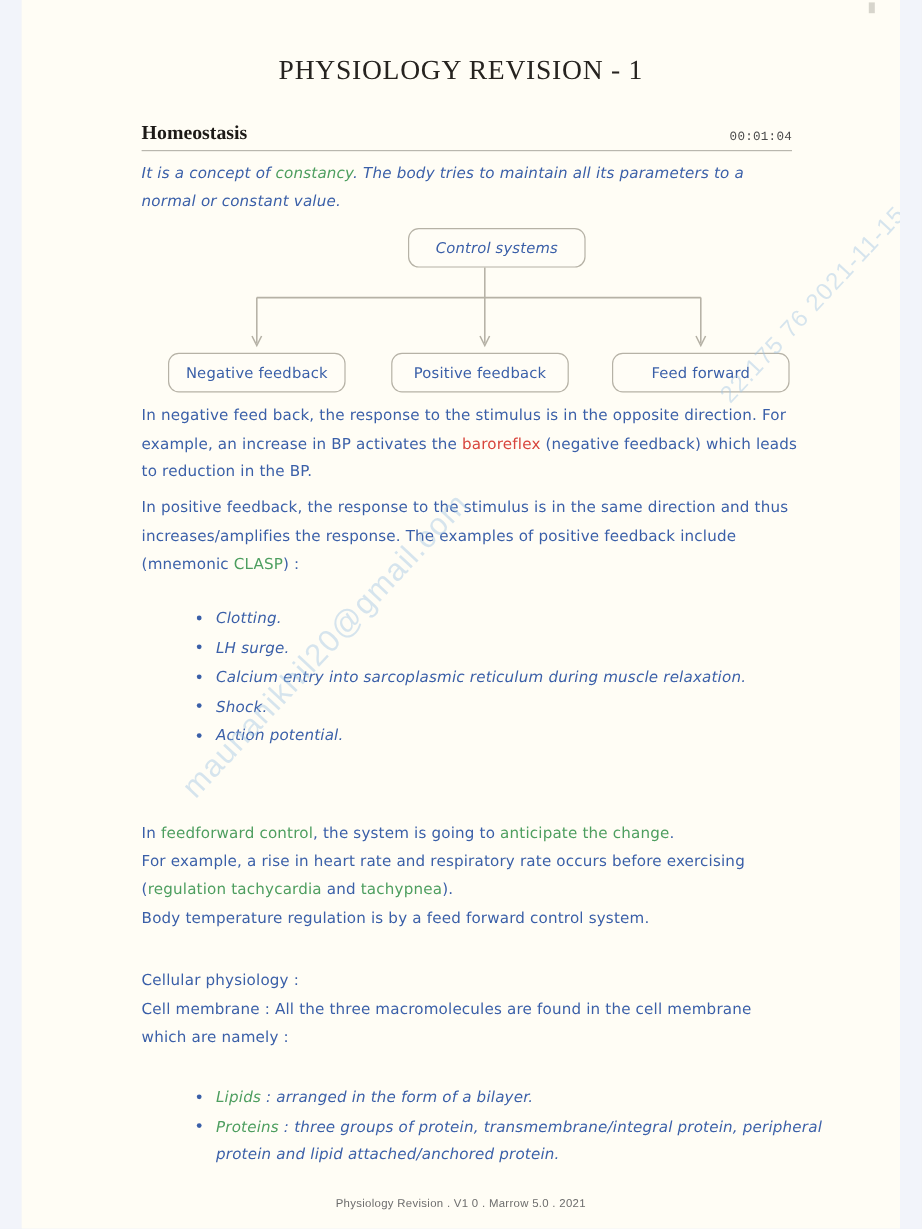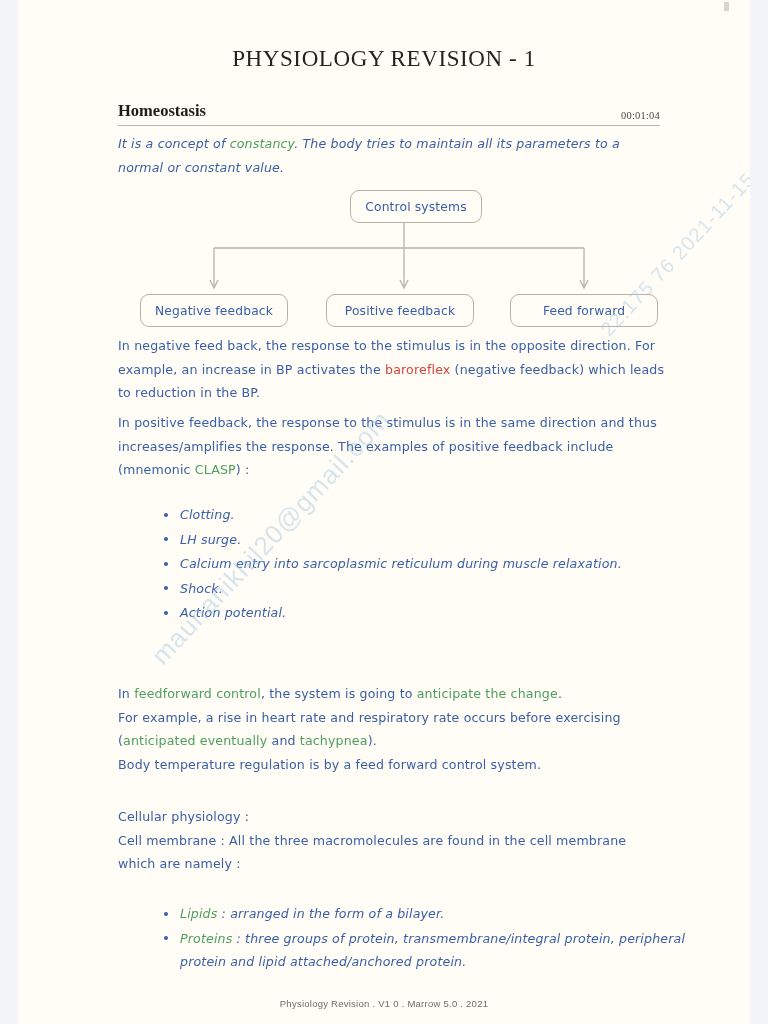--- a/index.html
+++ b/index.html
@@ -76,21 +76,21 @@
     border-bottom: 1.6px solid #b9b7ae;
     padding-bottom: 4px;
   }
   .section-title {
     font-family: "Liberation Serif", "DejaVu Serif", serif;
     font-weight: bold;
     font-size: 16.5px;
     color: #1d1a17;
   }
   .timestamp {
-    font-family: Liberation Serif, serif;
+    font-family: Liberation Mono, monospace;
     font-size: 10.5px;
     color: #4a4a4a;
     letter-spacing: .2px;
   }
 
   
   .hw {
     font-family: "DejaVu Sans", sans-serif;
     font-size: 12.6px;
     color: #3a5fa8;
@@ -158,21 +158,21 @@
     background: #fffdf6;
     display: flex;
     align-items: center;
     justify-content: center;
     color: #3a5fa8;
     font-family: "DejaVu Sans", sans-serif;
     font-size: 12.3px;
     letter-spacing: .15px;
     box-sizing: border-box;
   }
-  #node-root      { left: 232px;  top: 4px;   width: 132px; height: 33px; }
+  #node-root      { left: 222px;  top: 4px;   width: 148px; height: 33px; font-style: italic; }
   #node-negative  { left: 22px;   top: 108px; width: 148px; height: 33px; }
   #node-positive  { left: 208px;  top: 108px; width: 148px; height: 33px; }
   #node-feedfwd   { left: 392px;  top: 108px; width: 148px; height: 33px; }
 
   #flow-lines {
     position: absolute;
     left: 0; top: 0;
     width: 548px; height: 146px;
   }
 
@@ -288,21 +288,21 @@
       <li>
         <span>Action potential.</span>
       </li>
     </ul>
 
     <div class="body-block hw" id="para-ff">
       <p>
         <span>In </span><span class="green">feedforward control</span><span>, the system is going to </span><span class="green">anticipate the change</span><span>.</span>
       </p>
       <p>
-        <span>For example, a rise in heart rate and respiratory rate occurs before exercising (</span><span class="green">anticipated eventually</span><span> and </span><span class="green">tachypnea</span><span>).</span>
+        <span>For example, a rise in heart rate and respiratory rate occurs before exercising (</span><span class="green">regulation tachycardia</span><span> and </span><span class="green">tachypnea</span><span>).</span>
       </p>
       <p>Body temperature regulation is by a feed forward control system.</p>
     </div>
 
     <div class="body-block hw" id="para-cell">
       <p>Cellular physiology :</p>
       <p>Cell membrane : All the three macromolecules are found in the cell membrane which are namely :</p>
     </div>
 
     <ul class="bullets hw" id="list-membrane">

